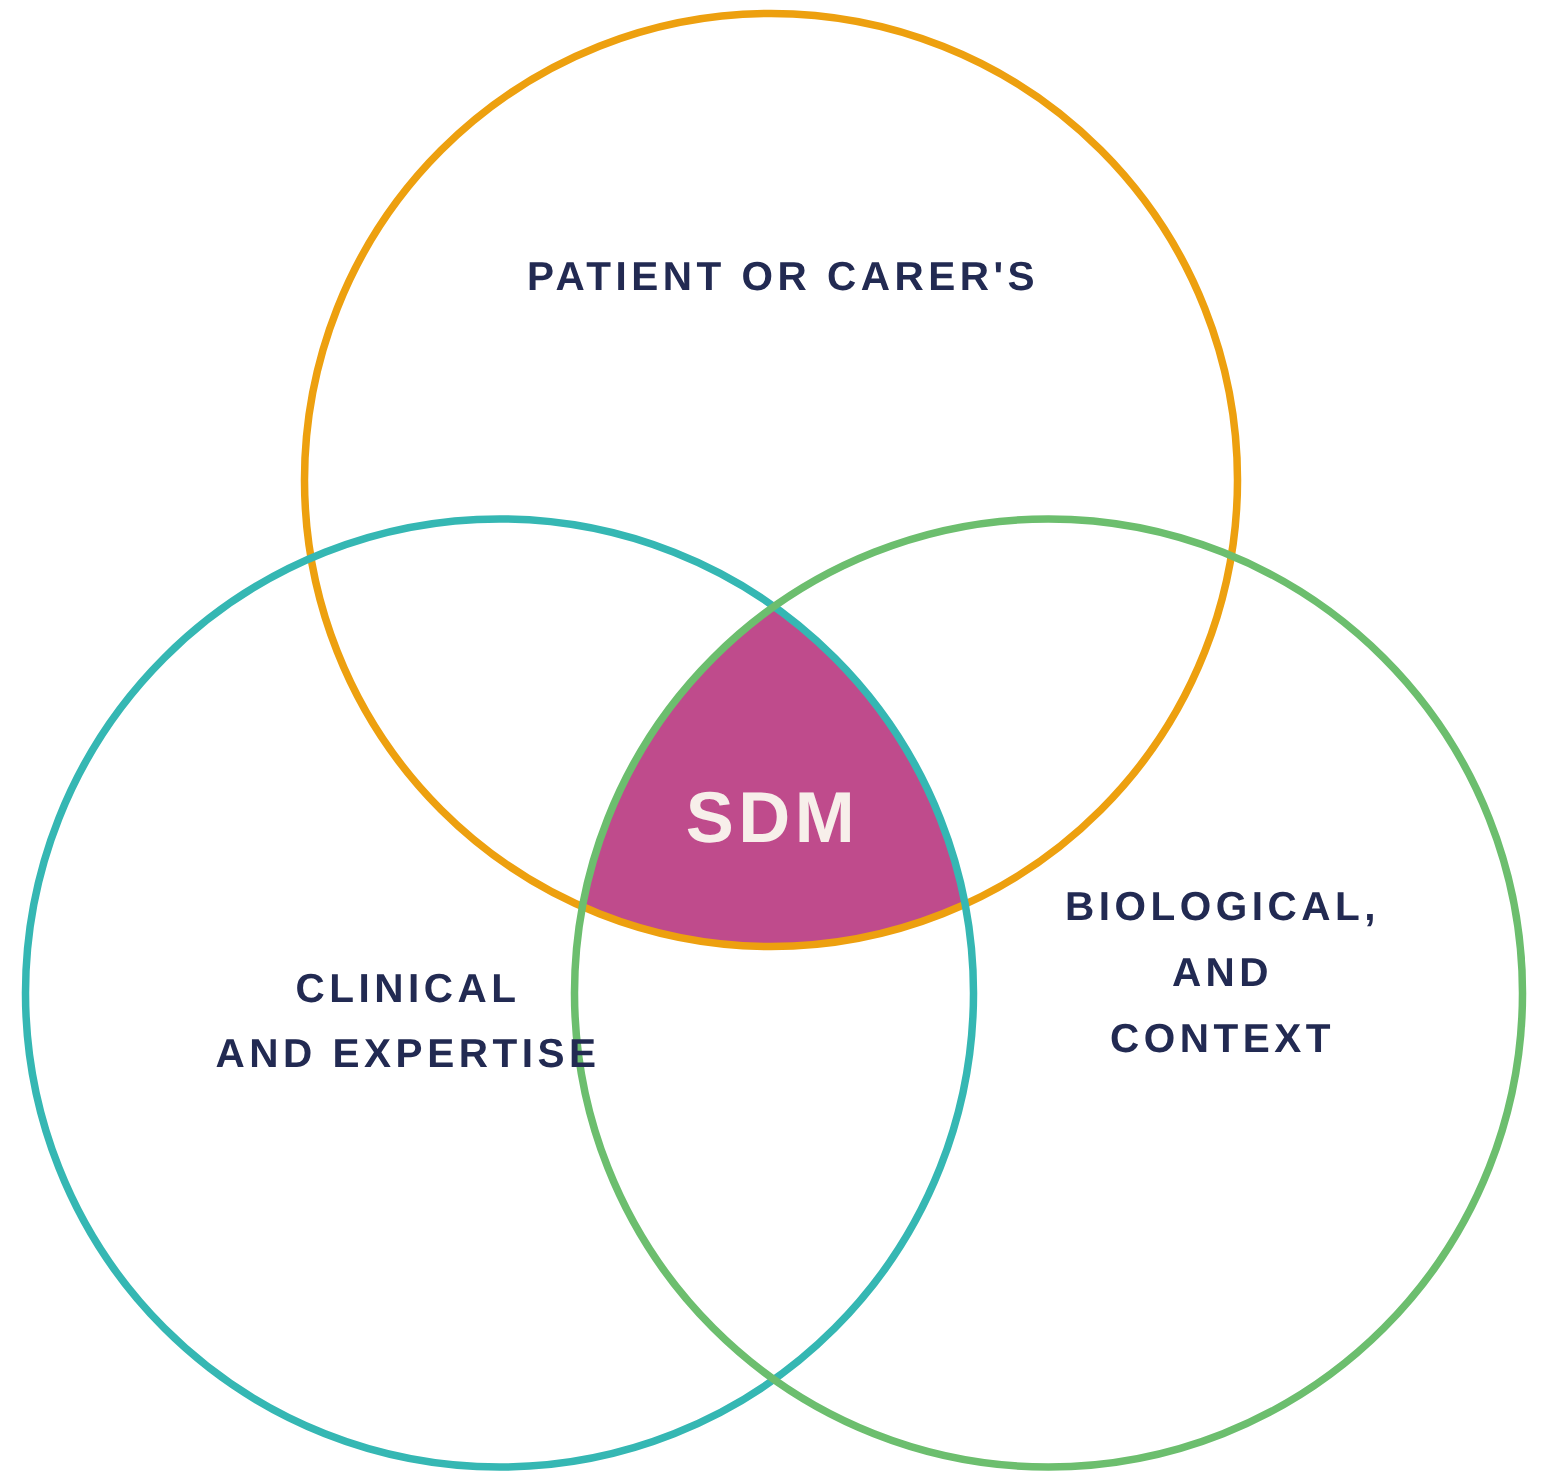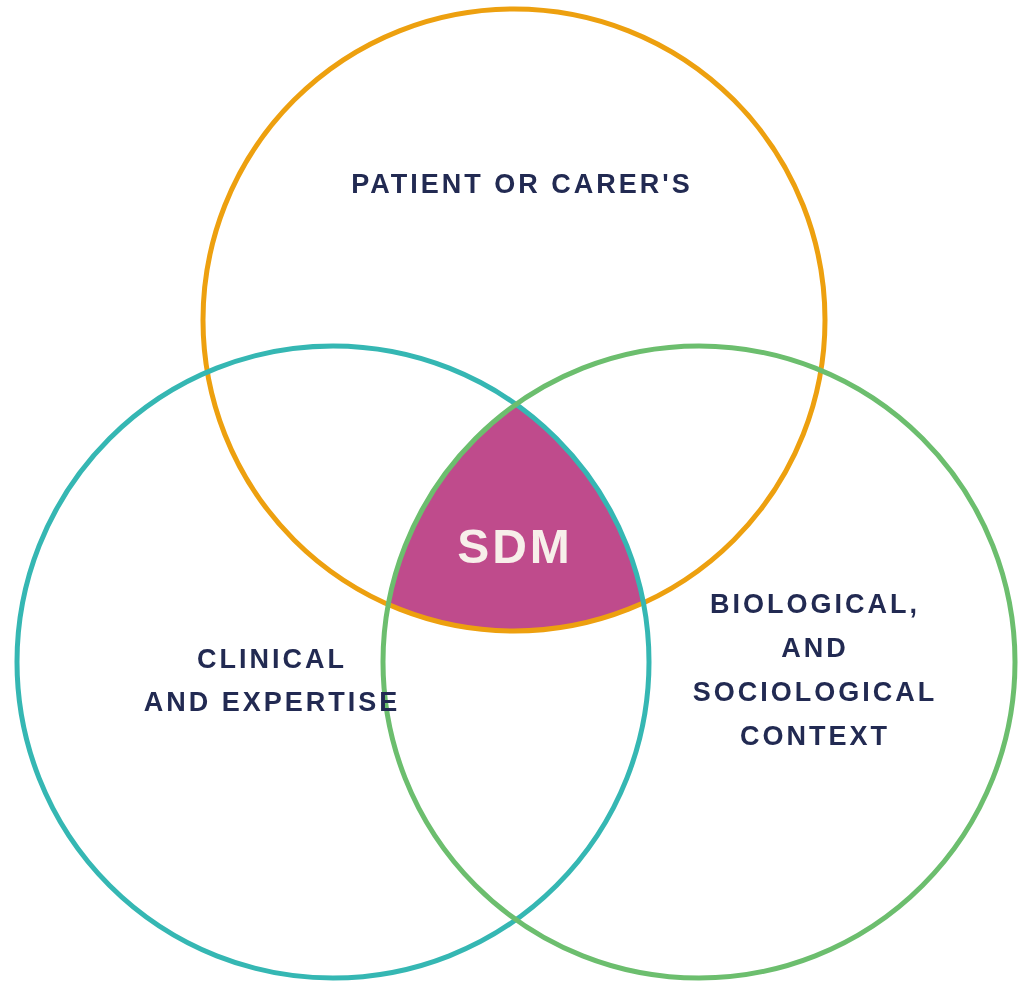--- a/index.html
+++ b/index.html
@@ -78,19 +78,18 @@
   </div>
 
   <div class="venn-label label-left">
     <span class="line">CLINICAL</span>
     <span class="line">AND EXPERTISE</span>
   </div>
 
   <div class="venn-label label-right">
     <span class="line">BIOLOGICAL,</span>
     <span class="line">AND</span>
-    <span class="line">SOCIOLOGICAL</span>
     <span class="line">CONTEXT</span>
   </div>
 
   <div class="sdm-label">SDM</div>
 
 </div>
 
 </body></html>

